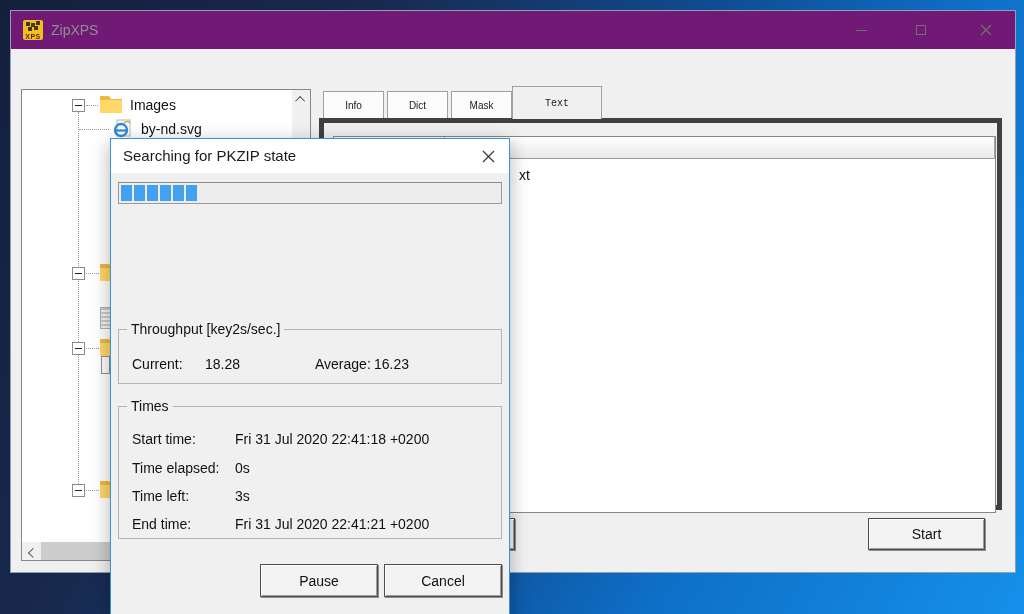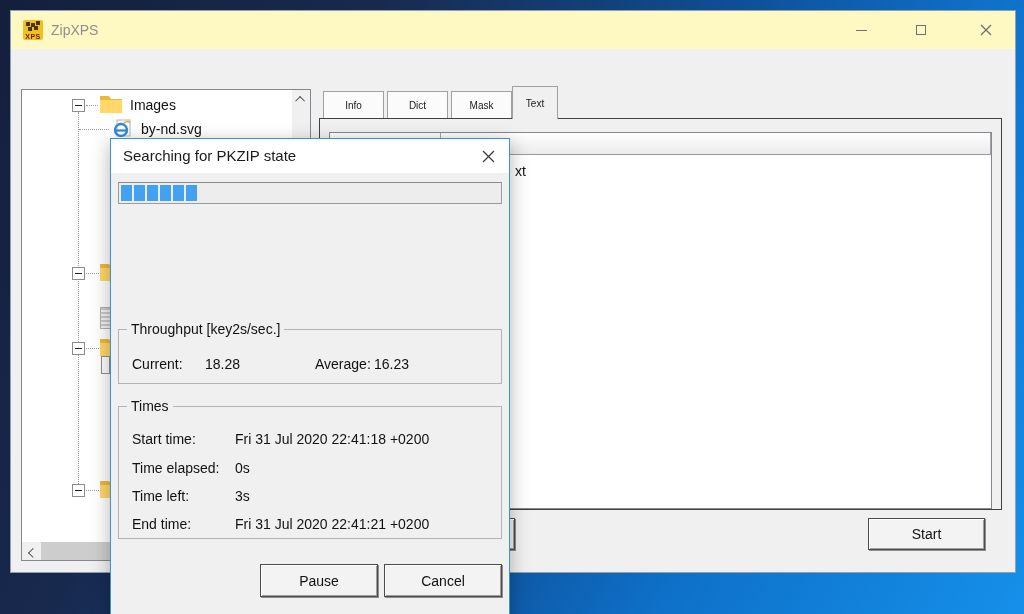--- a/index.html
+++ b/index.html
@@ -7,21 +7,21 @@
   body {
     font-family:"Liberation Sans","DejaVu Sans",sans-serif;
     background:linear-gradient(118deg,#141f3c 0%,#18294e 28%,#0f4f97 55%,#0e6fc7 72%,#1590ea 100%);
     position:relative; font-size:14px; color:#1a1a1a;
   }
   .abs { position:absolute; }
 
   
   .window { position:absolute; left:10px; top:10px; width:1006px; height:563px;
             background:#f0f0f0; border:1px solid #8fa0b4; }
-  .titlebar { position:absolute; left:0; top:0; width:100%; height:38px; background:#fef9c3; }
+  .titlebar { position:absolute; left:0; top:0; width:100%; height:38px; background:#701a75; }
   .appicon { position:absolute; left:12px; top:9px; width:20px; height:20px; background:#f0c020;
              border-radius:2px; overflow:hidden; }
   .appicon .px { position:absolute; left:3px; top:2px; width:4px; height:4px; background:#4a3510;
              box-shadow:5px 1px 0 #4a3510, 10px -1px 0 #4a3510, 2px 5px 0 #4a3510, 8px 4px 0 #4a3510; }
   .appicon .xps { position:absolute; left:0; bottom:0; width:100%; text-align:center;
              font-size:7px; font-weight:bold; color:#6b1d10; letter-spacing:0.5px; }
   .wtitle { position:absolute; left:40px; top:11px; font-size:14px; color:#8f8f8f; }
   .wctl { position:absolute; top:0; width:44px; height:38px; display:flex; align-items:center; justify-content:center; }
   .min-glyph { width:11px; height:1px; background:#707070; }
   .max-glyph { width:10px; height:10px; border:1px solid #707070; }
@@ -48,21 +48,21 @@
              transform:rotate(45deg) translateX(2px); }
   .sb-track-v { position:absolute; left:270px; top:18px; width:18px; height:434px; background:#f0f0f0; }
   .sb-track-h { position:absolute; left:0; top:452px; width:270px; height:18px; background:#f0f0f0; }
   .sb-thumb-h { position:absolute; left:19px; top:452px; width:210px; height:18px; background:#cdcdcd; }
 
   
   .tab { position:absolute; top:80px; height:27px; background:#fbfbfb; border:1px solid #a0a0a0;
          border-bottom:none; display:flex; align-items:center; justify-content:center; font-size:10px; }
   .tab.selected { top:75px; height:33px; background:#f0f0f0; z-index:2; }
   .tab-panel { position:absolute; left:308px; top:107px; width:683px; height:392px;
-               background:#f0f0f0; border:1px solid #404040; }
+               background:#f0f0f0; border:5px solid #404040; }
   .listview { position:absolute; left:9px; top:13px; width:663px; height:377px;
               background:#fff; border:1px solid #828790; }
   .lv-header { position:absolute; left:0; top:0; width:100%; height:22px; display:flex; }
   .lv-hcell { background:linear-gradient(#fefefe,#ebebeb); border-right:1px solid #a5a5a5;
               border-bottom:1px solid #9a9a9a; height:22px; }
   .lv-text { position:absolute; font-size:14px; color:#111; }
 
   
   .btn { position:absolute; background:#f3f3f3; border:1px solid #4c4c4c;
          box-shadow:inset 1px 1px 0 #ffffff, inset -1px -1px 0 #9e9e9e, 1px 1px 0 #8d8d8d;
@@ -166,21 +166,21 @@
 
   <div class="tab" style="left:312px; width:61px;">
     <span>Info</span>
   </div>
   <div class="tab" style="left:376px; width:61px;">
     <span>Dict</span>
   </div>
   <div class="tab" style="left:440px; width:61px;">
     <span>Mask</span>
   </div>
-  <div class="tab selected" style="left:501px; width:46px;">
+  <div class="tab selected" style="left:501px; width:90px;font-family:Liberation Mono, monospace;">
     <span>Text</span>
   </div>
 
   <div class="tab-panel">
     <div class="listview">
       <div class="lv-header">
         <span class="lv-hcell" style="width:111px;"></span>
         <span class="lv-hcell" style="flex:1;"></span>
       </div>
       <span class="lv-text" style="left:185px; top:30px;">xt</span>

